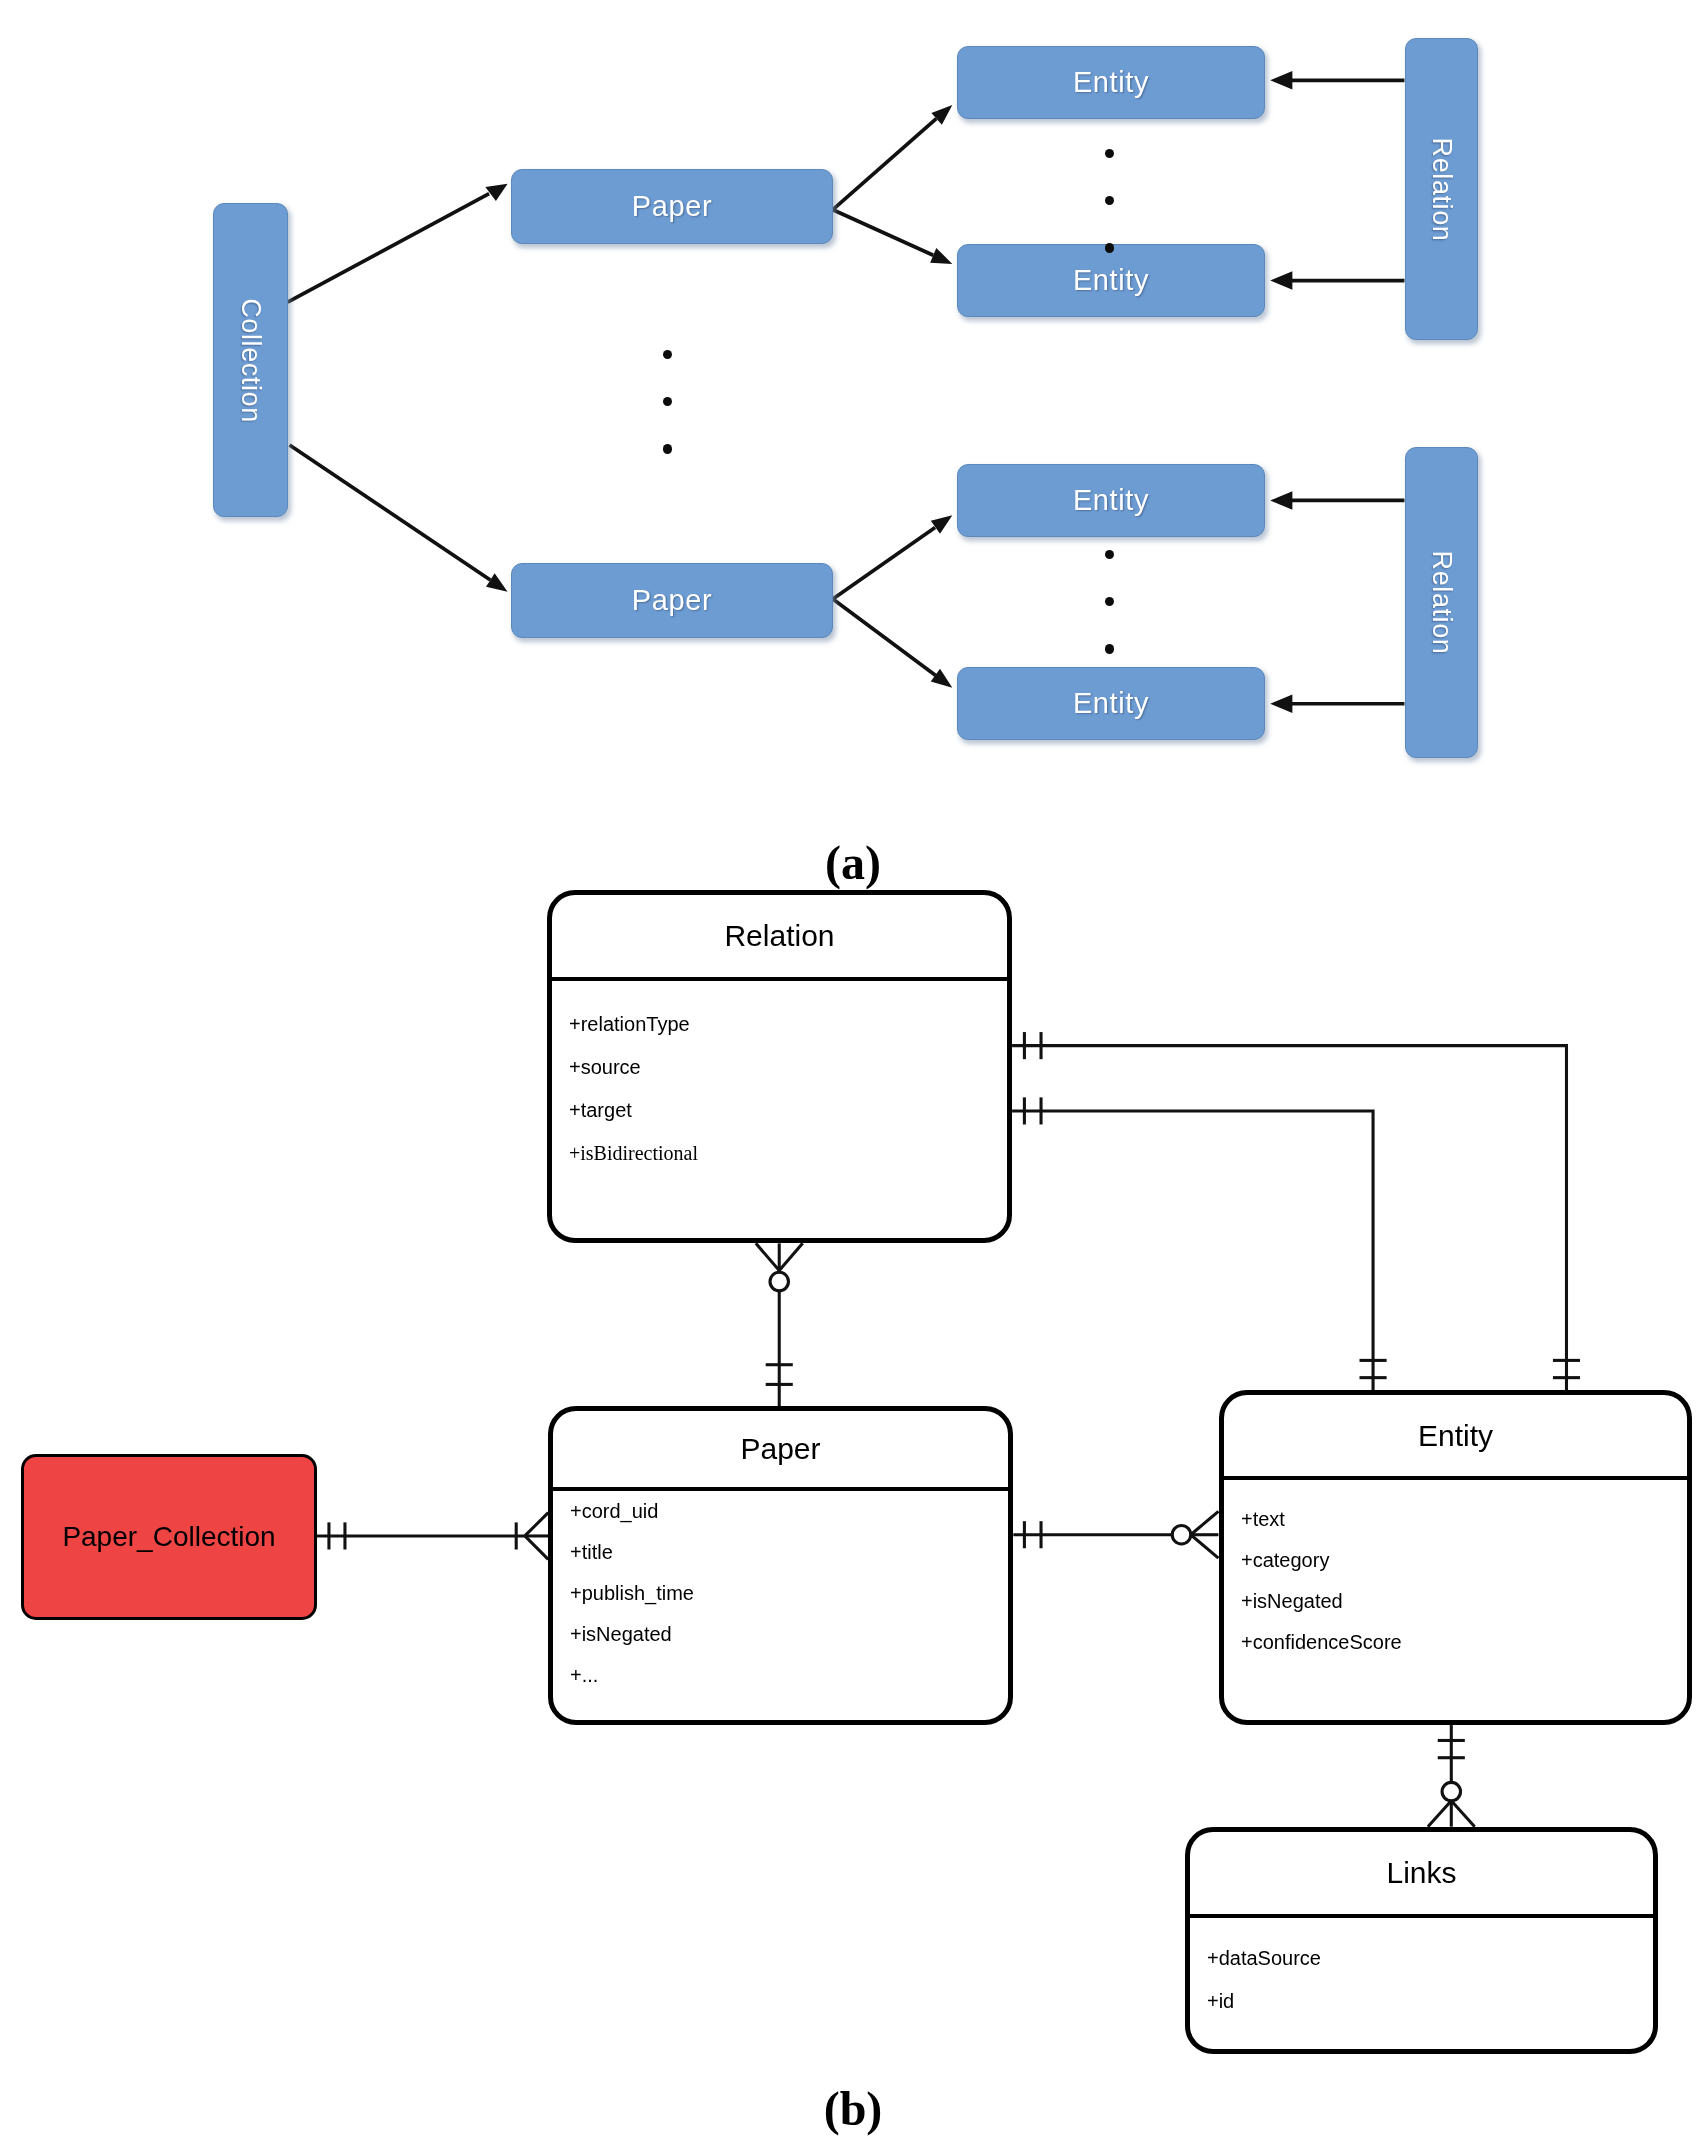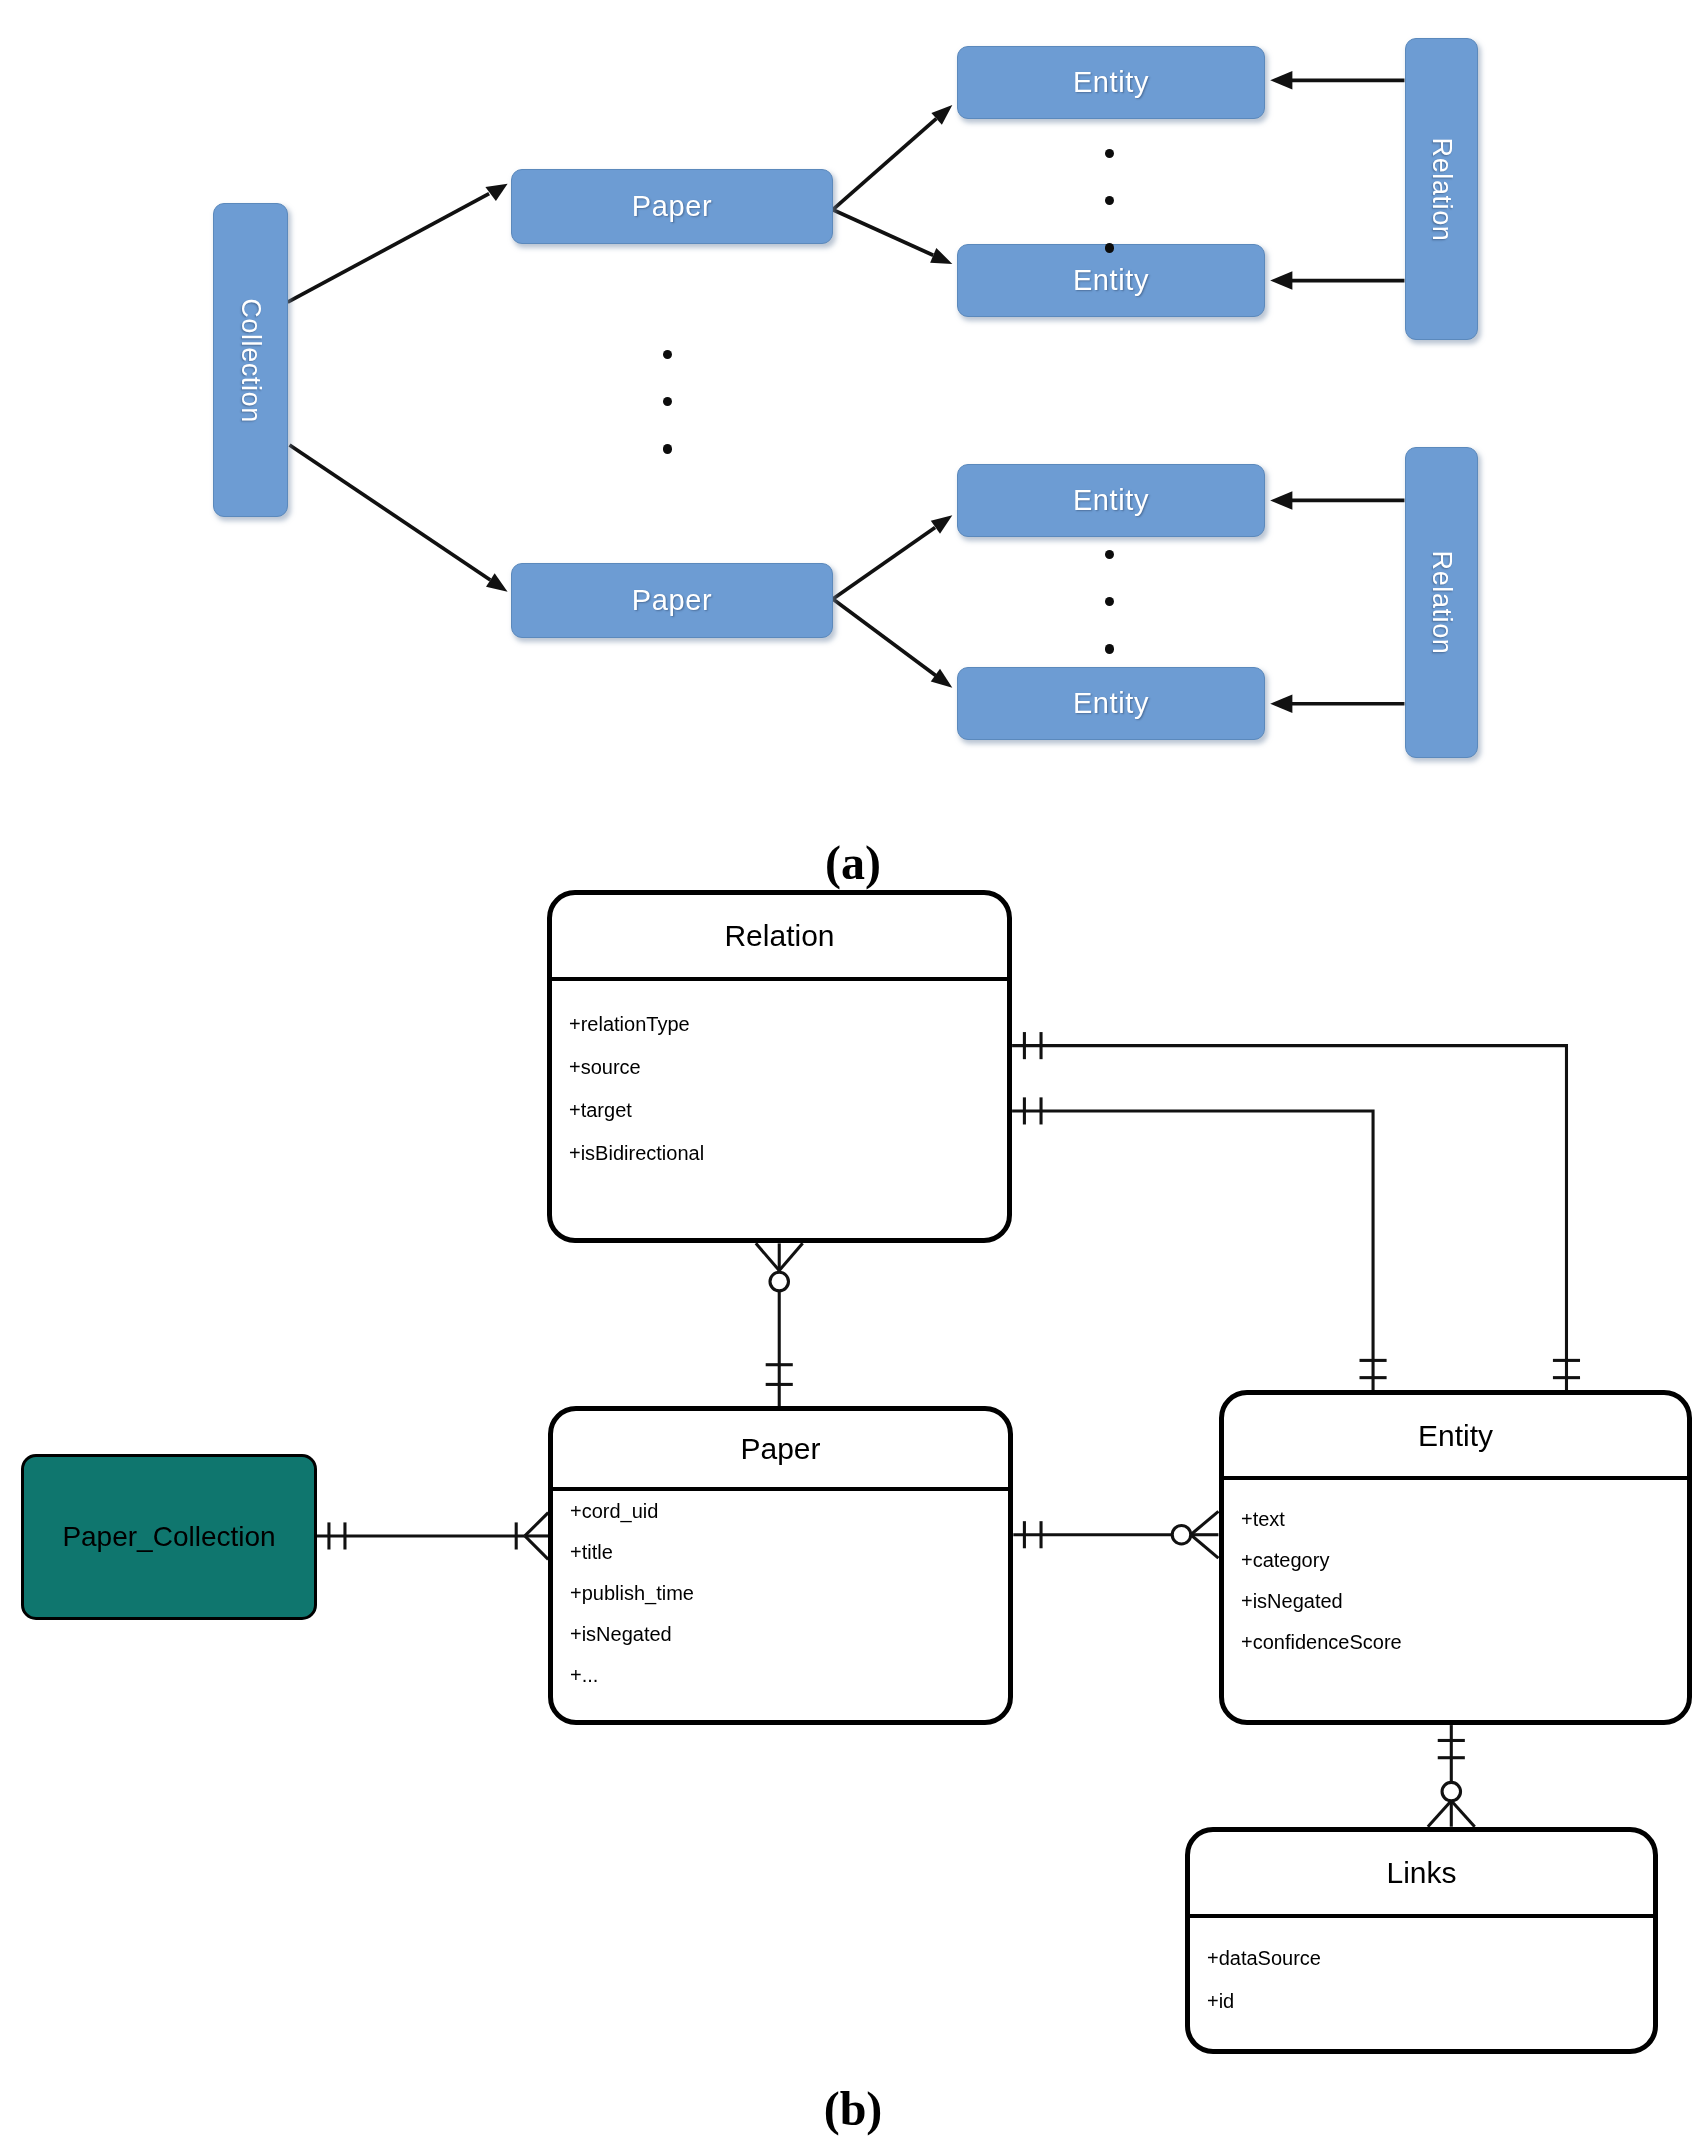--- a/index.html
+++ b/index.html
@@ -48,21 +48,21 @@
     border-bottom:4.3px solid #000;
     font-size:30px;
   }
   .uml-attrs div{
     padding-left:17px;
     font-size:20px;
     white-space:nowrap;
   }
   .plain-box{
     position:absolute;
-    background:#0f766e;
+    background:#ef4444;
     border:3.1px solid #000;
     border-radius:15px;
     box-sizing:border-box;
     display:flex;align-items:center;justify-content:center;
     font-size:28px;
   }
   
   .panel-label{
     position:absolute;
     font-family:"Liberation Serif", serif;
@@ -207,21 +207,21 @@
         <line x1="2356" y1="2923" x2="2394" y2="2965"></line>
       </g>
     </svg>
 
     <div class="uml-box" style="left:547px;top:890px;width:465px;height:353px;">
       <div class="uml-header" style="height:82px;">Relation</div>
       <div class="uml-attrs" style="padding-top:22px;">
         <div style="line-height:43px;">+relationType</div>
         <div style="line-height:43px;">+source</div>
         <div style="line-height:43px;">+target</div>
-        <div style="line-height:43px;">+isBidirectional</div>
+        <div style="line-height:43px;font-family:Liberation Serif, serif;">+isBidirectional</div>
       </div>
     </div>
 
     <div class="uml-box" style="left:548px;top:1406px;width:465px;height:319px;">
       <div class="uml-header" style="height:76px;">Paper</div>
       <div class="uml-attrs" style="">
         <div style="line-height:41px;">+cord_uid</div>
         <div style="line-height:41px;">+title</div>
         <div style="line-height:41px;">+publish_time</div>
         <div style="line-height:41px;">+isNegated</div>

